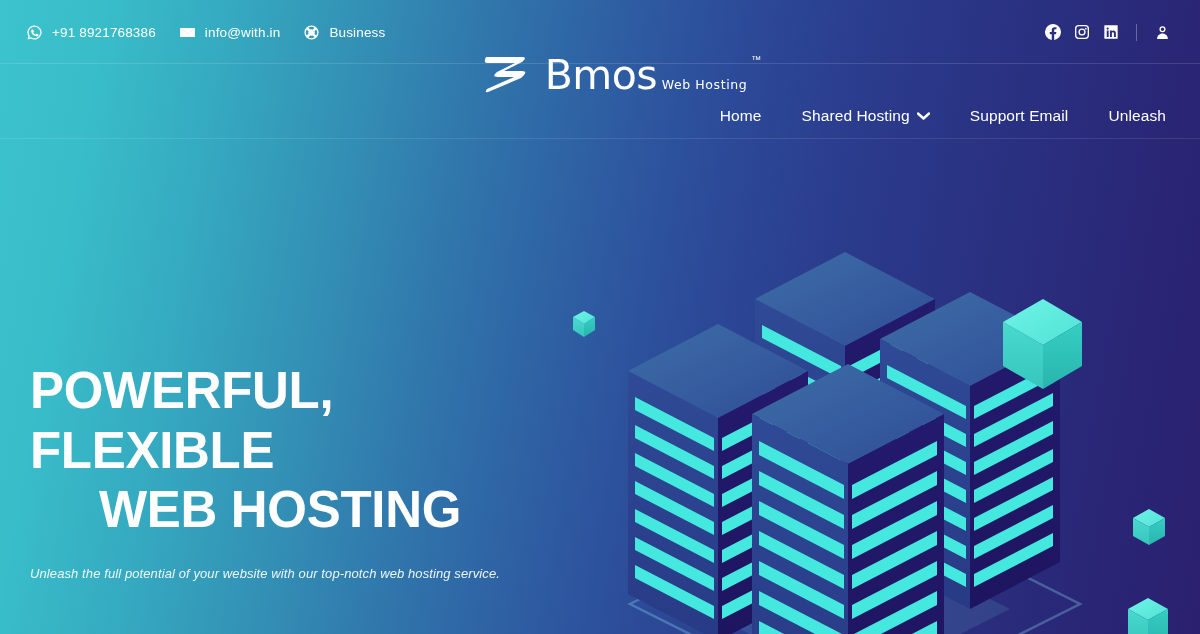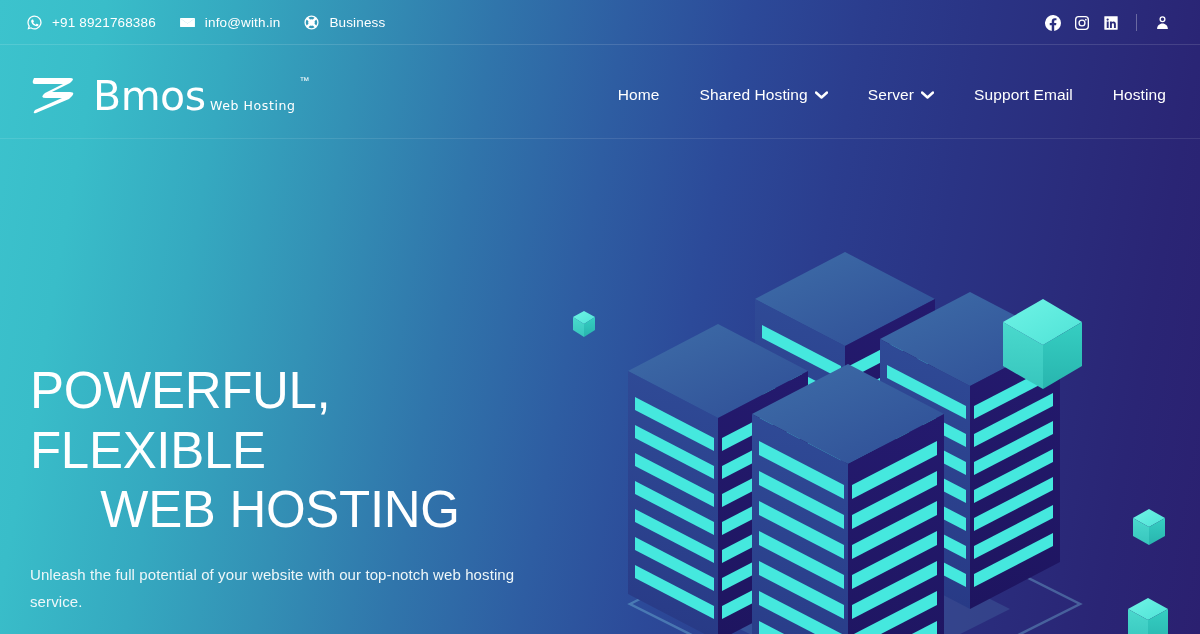--- a/index.html
+++ b/index.html
@@ -25,21 +25,21 @@
       #2c4a99 57%,
       #2b3d8e 66%,
       #2a3485 75%,
       #2a2c7c 84%,
       #2a2575 92%,
       #2b2070 100%);
   }
 
   
   .topbar {
-    position:absolute; top:0; left:0; width:1200px; height:45px;
+    position:absolute; top:0; left:0; width:1200px; height:64px;
     display:flex; align-items:center;
     padding:0 24px 0 26px;
     z-index:20;
   }
   .topbar::after{
     content:""; position:absolute; left:0; bottom:0; width:100%; height:1px;
     background:rgba(255,255,255,0.13);
   }
   .contact-group { display:flex; align-items:center; gap:23px; }
   .contact-item {
@@ -67,20 +67,21 @@
     width:28px; height:26px; text-decoration:none;
   }
   .account-link svg { width:17px; height:17px; fill:#ffffff; display:block; }
 
   
   .navbar {
     position:absolute; top:51px; left:0; width:1200px; height:88px;
     display:flex; align-items:center;
     padding:0 0 0 30px;
     z-index:20;
+    flex-direction:column;
   }
   .navbar::after{
     content:""; position:absolute; left:0; bottom:0; width:100%; height:1px;
     background:rgba(255,255,255,0.10);
   }
 
   
   .logo { display:flex; align-items:center; gap:11px; text-decoration:none; }
   .logo-mark { width:52px; height:46px; flex:0 0 52px; }
   .logo-mark svg { width:100%; height:100%; display:block; }
@@ -123,30 +124,30 @@
   .illustration svg { display:block; width:100%; height:100%; }
 
   
   .hero-copy {
     position:absolute; left:0; top:139px; width:560px; height:495px;
     padding:0 30px; z-index:10;
     display:flex; flex-direction:column; justify-content:flex-start;
   }
   .hero-title {
     margin-top:222px;
-    font-size:51px; line-height:1.17; font-weight:400;
+    font-size:51px; line-height:1.17; font-weight:700;
     color:#ffffff; letter-spacing:-0.3px;
     text-align:center;
   }
   .hero-title .l1 { display:block; text-align:left; }
   .hero-title .l2 { display:block; text-align:center; }
   .hero-sub {
     margin-top:22px;
-    font-size:15px; line-height:1.78; color:#eef7f9;
-    max-width:490px; letter-spacing:0.1px;
+    font-size:13px; line-height:1.78; color:#eef7f9;
+    max-width:490px; letter-spacing:0.1px;font-style:italic;
   }
 </style>
 </head>
 <body>
 
 <div class="page">
 
   <div class="hero-bg"></div>
 
   <div class="illustration">
@@ -395,32 +396,24 @@
       </a>
       <a class="nav-item" href="#">
         <span>Shared Hosting</span>
         <span class="caret">
           <svg viewBox="0 0 13 8">
               <path d="M1 1.5 L6.5 6.5 L12 1.5" stroke-linecap="round" stroke-linejoin="round"></path>
             </svg>
         </span>
       </a>
       <a class="nav-item" href="#">
-        <span>Server</span>
-        <span class="caret">
-          <svg viewBox="0 0 13 8">
-              <path d="M1 1.5 L6.5 6.5 L12 1.5" stroke-linecap="round" stroke-linejoin="round"></path>
-            </svg>
-        </span>
+        <span>Support Email</span>
       </a>
       <a class="nav-item" href="#">
-        <span>Support Email</span>
-      </a>
-      <a class="nav-item" href="#">
-        <span>Hosting</span>
+        <span>Unleash</span>
       </a>
     </nav>
   </div>
 
   <div class="hero-copy">
     <h1 class="hero-title">
       <span class="l1">POWERFUL, FLEXIBLE</span>
       <span class="l2">WEB HOSTING</span>
     </h1>
     <p class="hero-sub">Unleash the full potential of your website with our top-notch web hosting service.</p>

